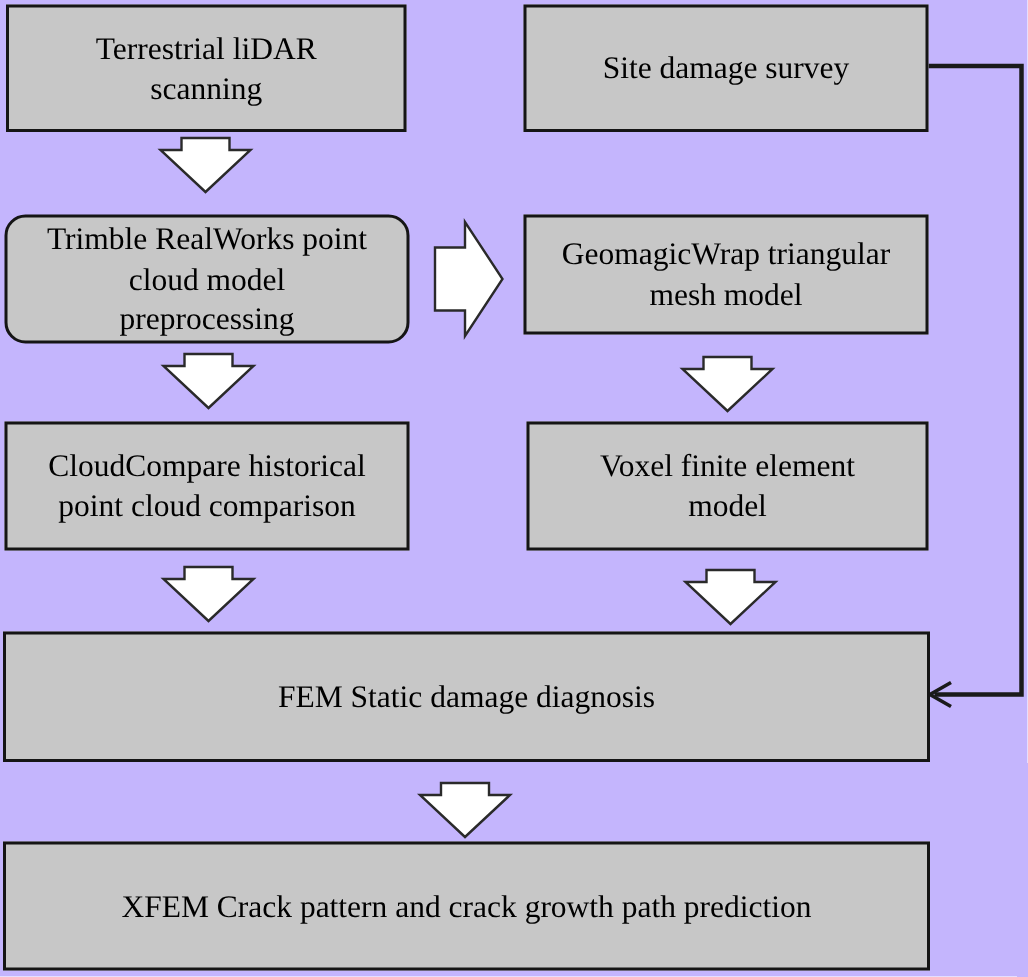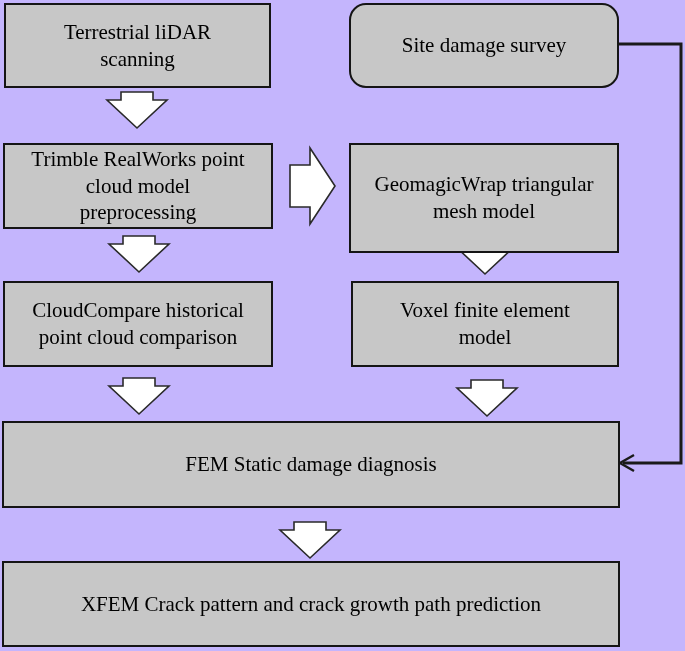--- a/index.html
+++ b/index.html
@@ -56,31 +56,31 @@
 
     <polyline class="connector" points="619,44 681,44 681,463 623,463"></polyline>
     <path class="connector-head" d="M634,455 L620,463 L634,471"></path>
   </svg>
 
   <div class="node" style="left:4px;   top:3px;   width:267px; height:85px;">
     <span class="node-label">Terrestrial liDAR
 scanning</span>
   </div>
 
-  <div class="node" style="left:349px; top:3px;   width:270px; height:85px;border-radius:17px;">
+  <div class="node" style="left:349px; top:3px;   width:270px; height:85px;">
     <span class="node-label">Site damage survey</span>
   </div>
 
-  <div class="node" style="left:3px;   top:143px; width:270px; height:86px;">
+  <div class="node" style="left:3px;   top:143px; width:270px; height:86px;border-radius:14px;">
     <span class="node-label">Trimble RealWorks point
 cloud model
 preprocessing</span>
   </div>
 
-  <div class="node" style="left:349px; top:143px; width:270px; height:110px;">
+  <div class="node" style="left:349px; top:143px; width:270px; height:80px;">
     <span class="node-label">GeomagicWrap triangular
 mesh model</span>
   </div>
 
   <div class="node" style="left:3px;   top:281px; width:270px; height:86px;">
     <span class="node-label">CloudCompare historical
 point cloud comparison</span>
   </div>
 
   <div class="node" style="left:2px;   top:421px; width:618px; height:87px;">

